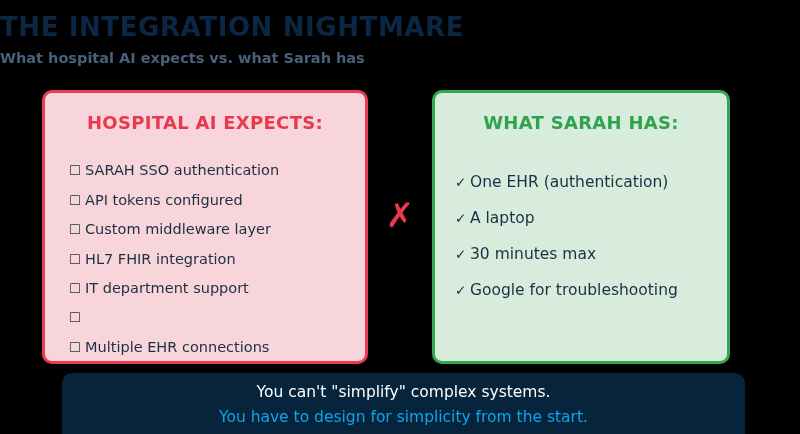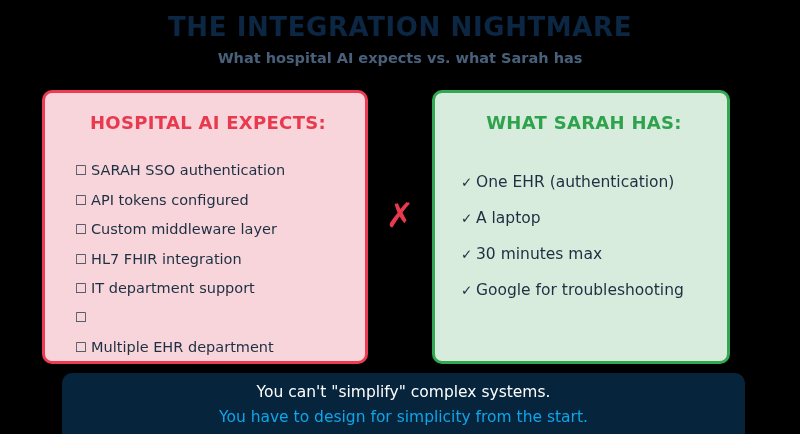--- a/index.html
+++ b/index.html
@@ -19,21 +19,20 @@
     inset: 0;
     background: #000000;
   }
 
   
   .header {
     position: absolute;
     left: 0;
     top: 12px;
     width: 800px;
-    text-align: center;
   }
   .title {
     font-size: 26px;
     font-weight: 700;
     letter-spacing: 0.6px;
     color: #0b2744;
     line-height: 30px;
     margin: 0;
     font-family: "DejaVu Sans", "Liberation Sans", sans-serif;
   }
@@ -46,21 +45,20 @@
   }
 
   
   .card {
     position: absolute;
     top: 90px;
     height: 274px;
     border-radius: 10px;
     box-sizing: border-box;
     overflow: hidden;
-    padding-left: 6px;
   }
   .card-expects {
     left: 42px;
     width: 326px;
     background: #f7d5da;
     border: 3px solid #ec3b52;
   }
   .card-has {
     left: 432px;
     width: 298px;
@@ -193,21 +191,21 @@
       </li>
       <li>
         <span class="mark mark-box">☐</span>
         <span class="item-text">IT department support</span>
       </li>
       <li>
         <span class="mark mark-box">☐</span>
       </li>
       <li>
         <span class="mark mark-box">☐</span>
-        <span class="item-text">Multiple EHR department</span>
+        <span class="item-text">Multiple EHR connections</span>
       </li>
     </ul>
   </div>
 
   <div class="x-divider">✗</div>
 
   <div class="card card-has">
     <h2 class="card-title">WHAT SARAH HAS:</h2>
     <ul class="card-list">
       <li>

